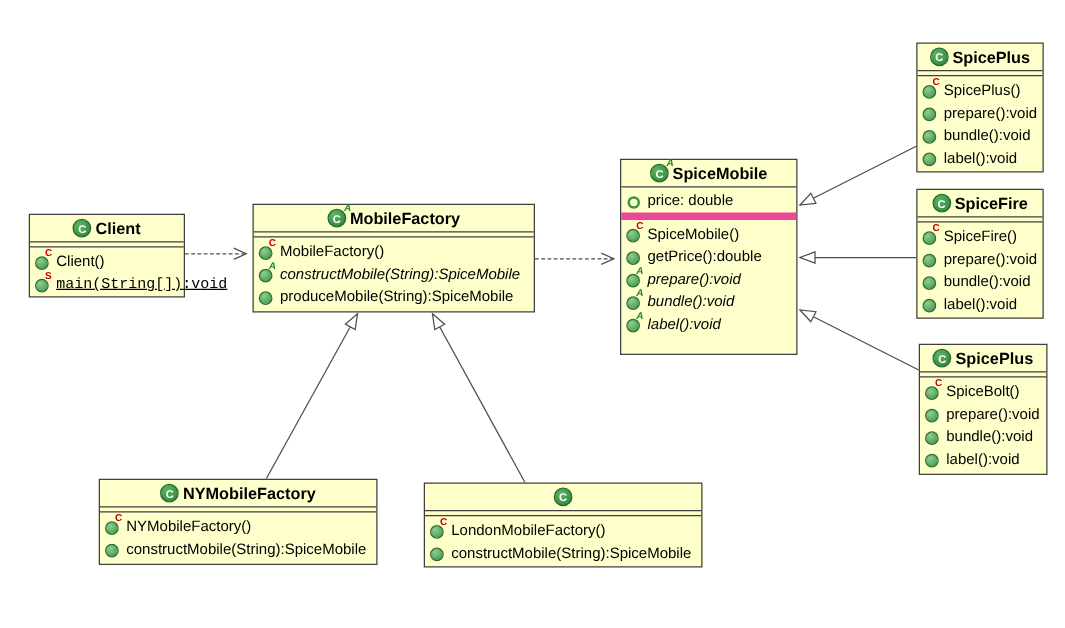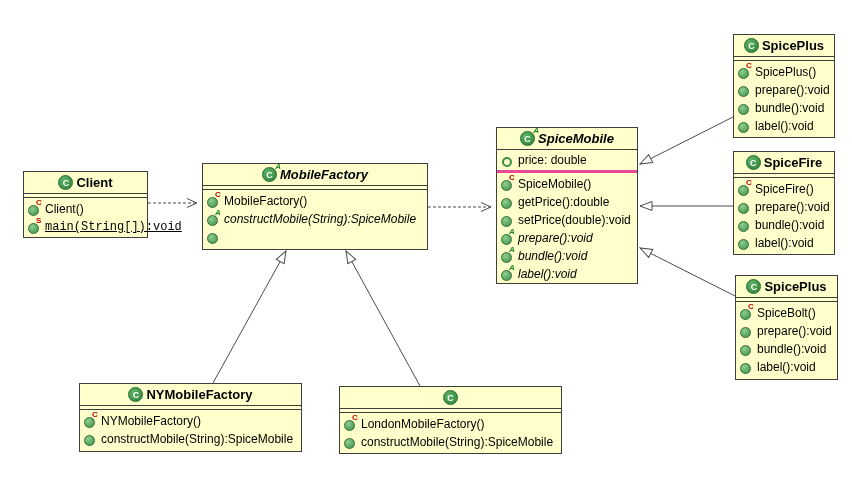--- a/index.html
+++ b/index.html
@@ -1,23 +1,23 @@
 <!DOCTYPE html>
 <html><head>
 <meta charset="utf-8">
 <style>
   html,body{margin:0;padding:0;}
   body{font-family:"Liberation Sans",sans-serif;background:#fff;}
   #canvas{position:relative;width:852px;height:502px;background:#ffffff;overflow:hidden;}
   #wires{position:absolute;left:0;top:0;z-index:0;}
   .uml-class{position:absolute;z-index:1;background:#ffffcc;border:1px solid #3f3f3f;box-sizing:border-box;}
   .uml-title{display:flex;align-items:center;justify-content:center;gap:3px;height:21px;border-bottom:1px solid #3f3f3f;font-size:13px;font-weight:bold;color:#000;}
-  .abstract .uml-title .tname{font-style:italic;}
+  .abstract .uml-title .tname{}
   .uml-fields-empty{height:3px;border-bottom:1px solid #3f3f3f;}
-  .uml-fields{border-bottom:3px solid #ec4899;padding:1px 4px;}
+  .uml-fields{border-bottom:6px solid #ec4899;padding:1px 4px;}
   .uml-methods{padding:2px 4px 0 4px;}
   .m{display:flex;align-items:center;gap:4px;height:18px;font-size:12px;color:#000;white-space:nowrap;}
   .fieldrow{height:18px;}
   .micon{position:relative;width:13px;height:11px;flex:0 0 13px;}
   .ball{position:absolute;left:0;top:1px;width:9px;height:9px;border-radius:50%;background:radial-gradient(circle at 35% 30%,#8dce90,#3e8f47);border:1px solid #2f6f35;}
   .ring{position:absolute;left:1px;top:2px;width:6px;height:6px;border-radius:50%;border:2px solid #3e8f47;background:transparent;}
   .mkr{position:absolute;top:-5px;left:8px;font-size:8px;font-weight:bold;line-height:1;}
   .is-ctor .mkr,.is-static .mkr{color:#c00000;}
   .is-abstract .mkr{color:#1e8b22;font-style:italic;}
   .is-static .mtext{text-decoration:underline;font-family:Liberation Mono, monospace;}
@@ -95,20 +95,21 @@
         <span class="micon">
             <span class="ball"></span>
             <span class="mkr">A</span>
           </span>
         <span class="mtext">constructMobile(String):SpiceMobile</span>
       </div>
       <div class="m">
         <span class="micon">
             <span class="ball"></span>
           </span>
+        <span class="mtext">produceMobile(String):SpiceMobile</span>
       </div>
     </div>
   </div>
 
   <div class="uml-class abstract" style="left:496px;top:127px;width:142px;height:157px">
     <div class="uml-title">
       <span class="cicon">
           <span>C</span>
           <span class="amkr">A</span>
         </span>
@@ -129,26 +130,20 @@
             <span class="mkr">C</span>
           </span>
         <span class="mtext">SpiceMobile()</span>
       </div>
       <div class="m">
         <span class="micon">
             <span class="ball"></span>
           </span>
         <span class="mtext">getPrice():double</span>
       </div>
-      <div class="m">
-        <span class="micon">
-            <span class="ball"></span>
-          </span>
-        <span class="mtext">setPrice(double):void</span>
-      </div>
       <div class="m is-abstract">
         <span class="micon">
             <span class="ball"></span>
             <span class="mkr">A</span>
           </span>
         <span class="mtext">prepare():void</span>
       </div>
       <div class="m is-abstract">
         <span class="micon">
             <span class="ball"></span>

